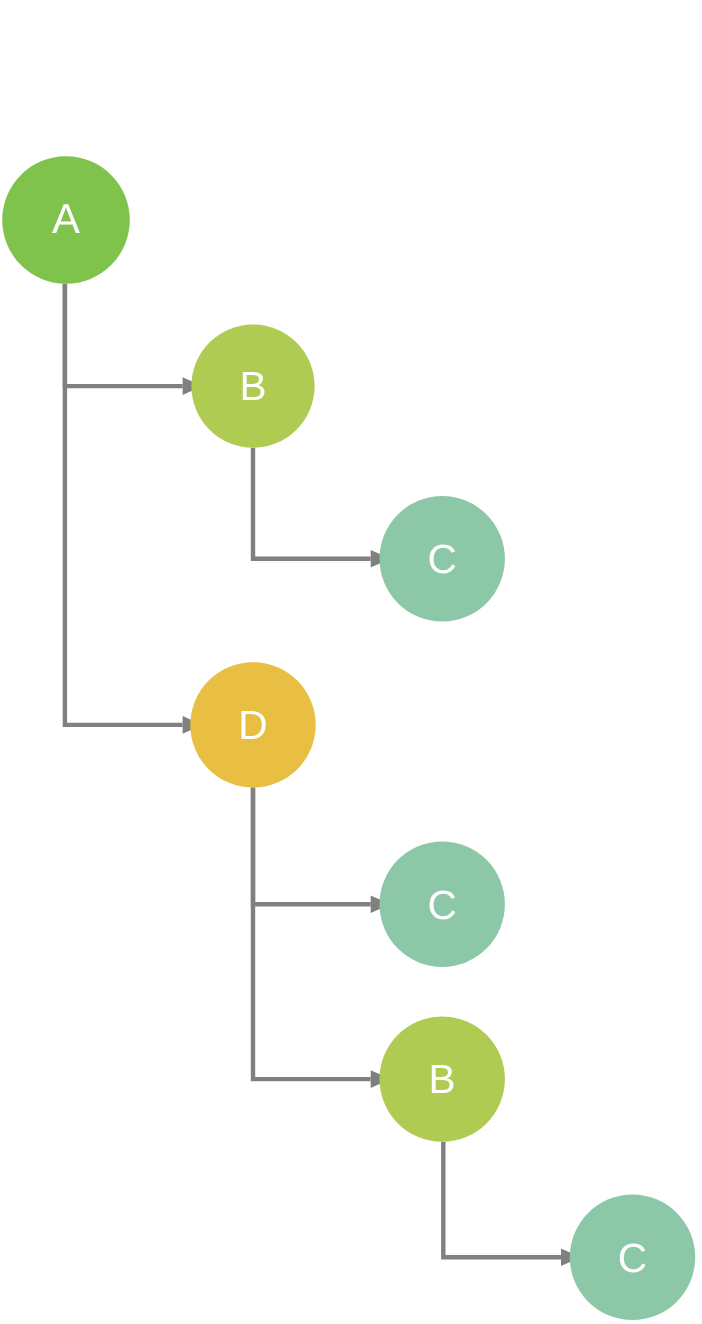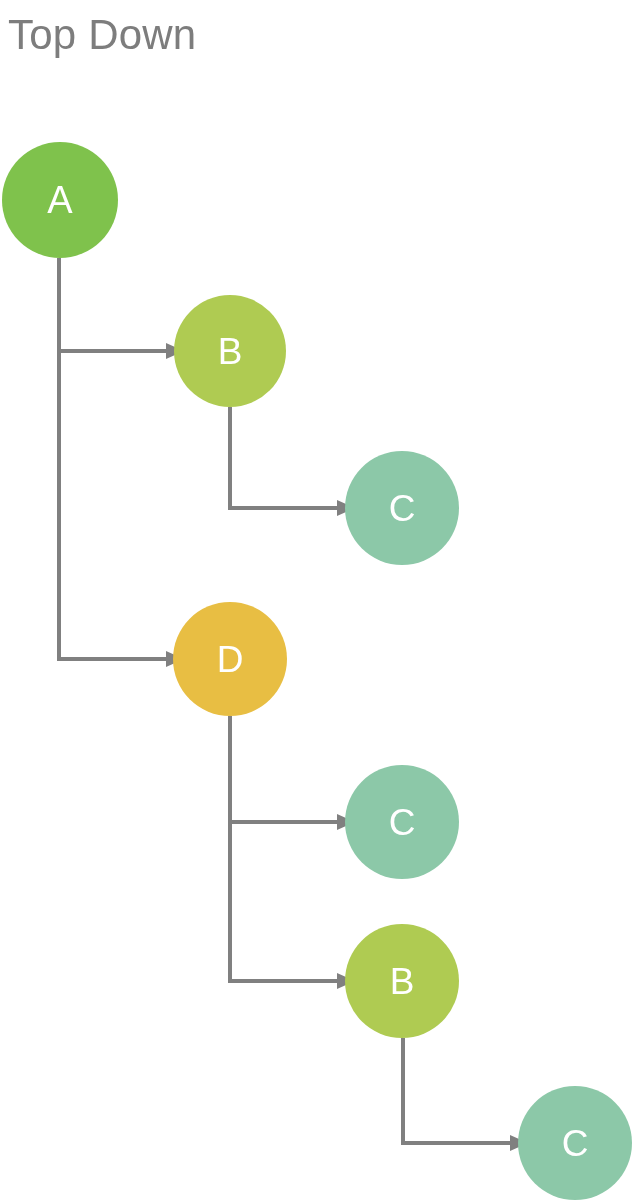--- a/index.html
+++ b/index.html
@@ -46,21 +46,20 @@
     font-weight: 300;
     line-height: 1;
     user-select: none;
   }
 </style>
 </head>
 <body>
 
 <div id="canvas">
 
-  <div id="title">Top Down</div>
 
   <svg id="edge-layer" viewBox="0 0 638 1204" width="638" height="1204" aria-hidden="true">
       <g>
         <path d="M 59 258 L 59 351 L 166 351" fill="none" stroke="#808080" stroke-width="4" stroke-linecap="butt" stroke-linejoin="miter"></path>
         <polygon points="166,343 184,351 166,359" fill="#808080"></polygon>
       </g>
       <g>
         <path d="M 59 258 L 59 659 L 166 659" fill="none" stroke="#808080" stroke-width="4" stroke-linecap="butt" stroke-linejoin="miter"></path>
         <polygon points="166,651 184,659 166,667" fill="#808080"></polygon>
       </g>

